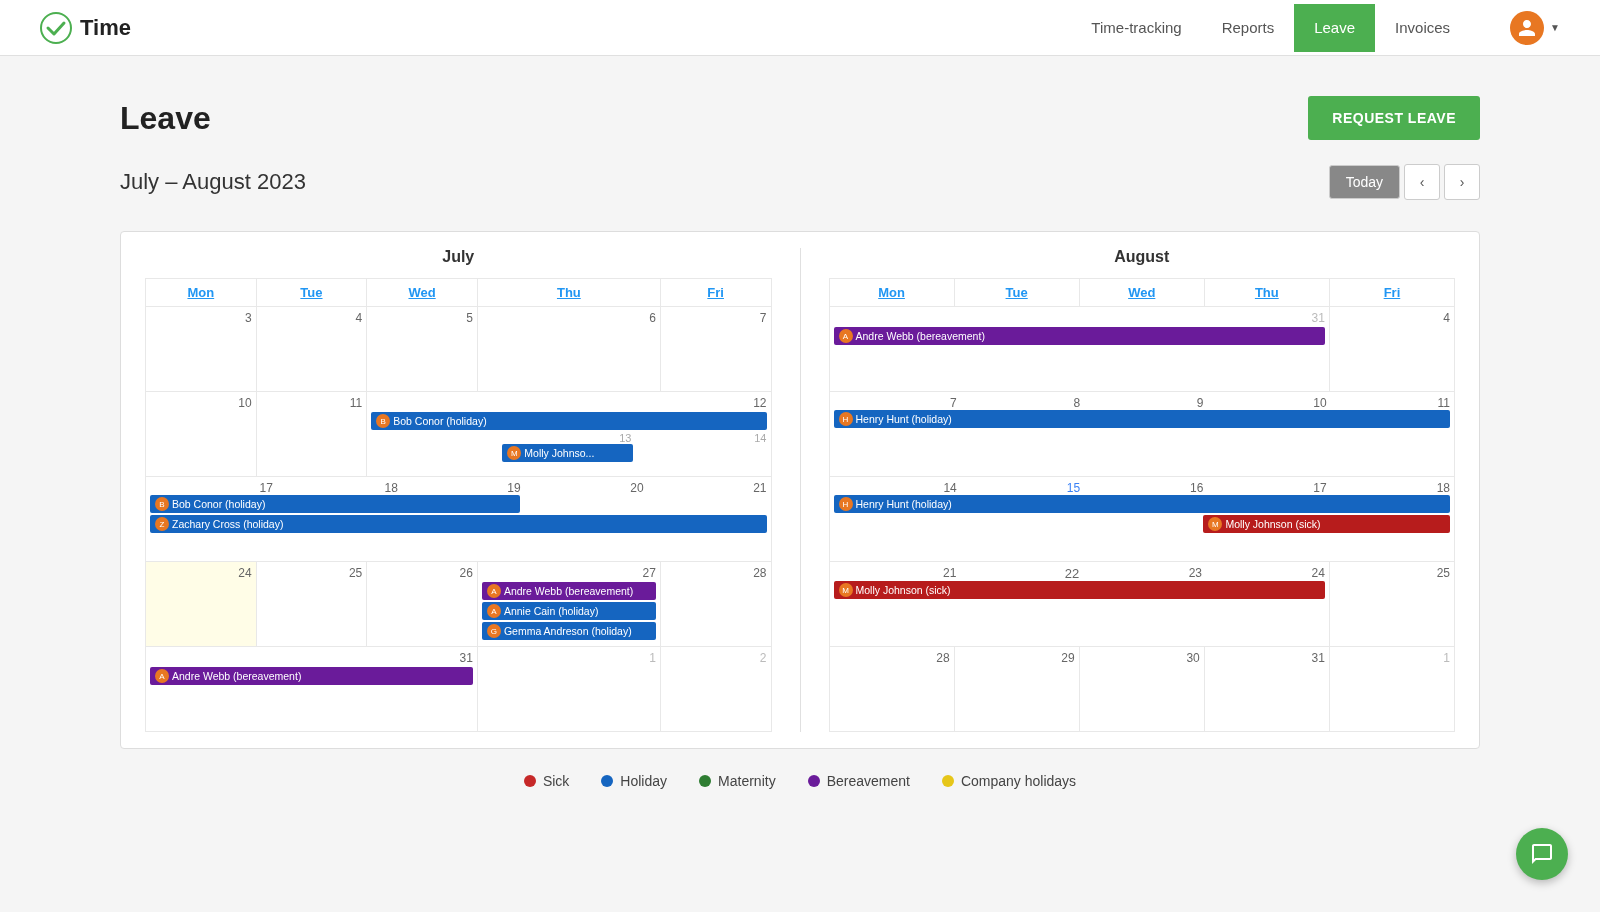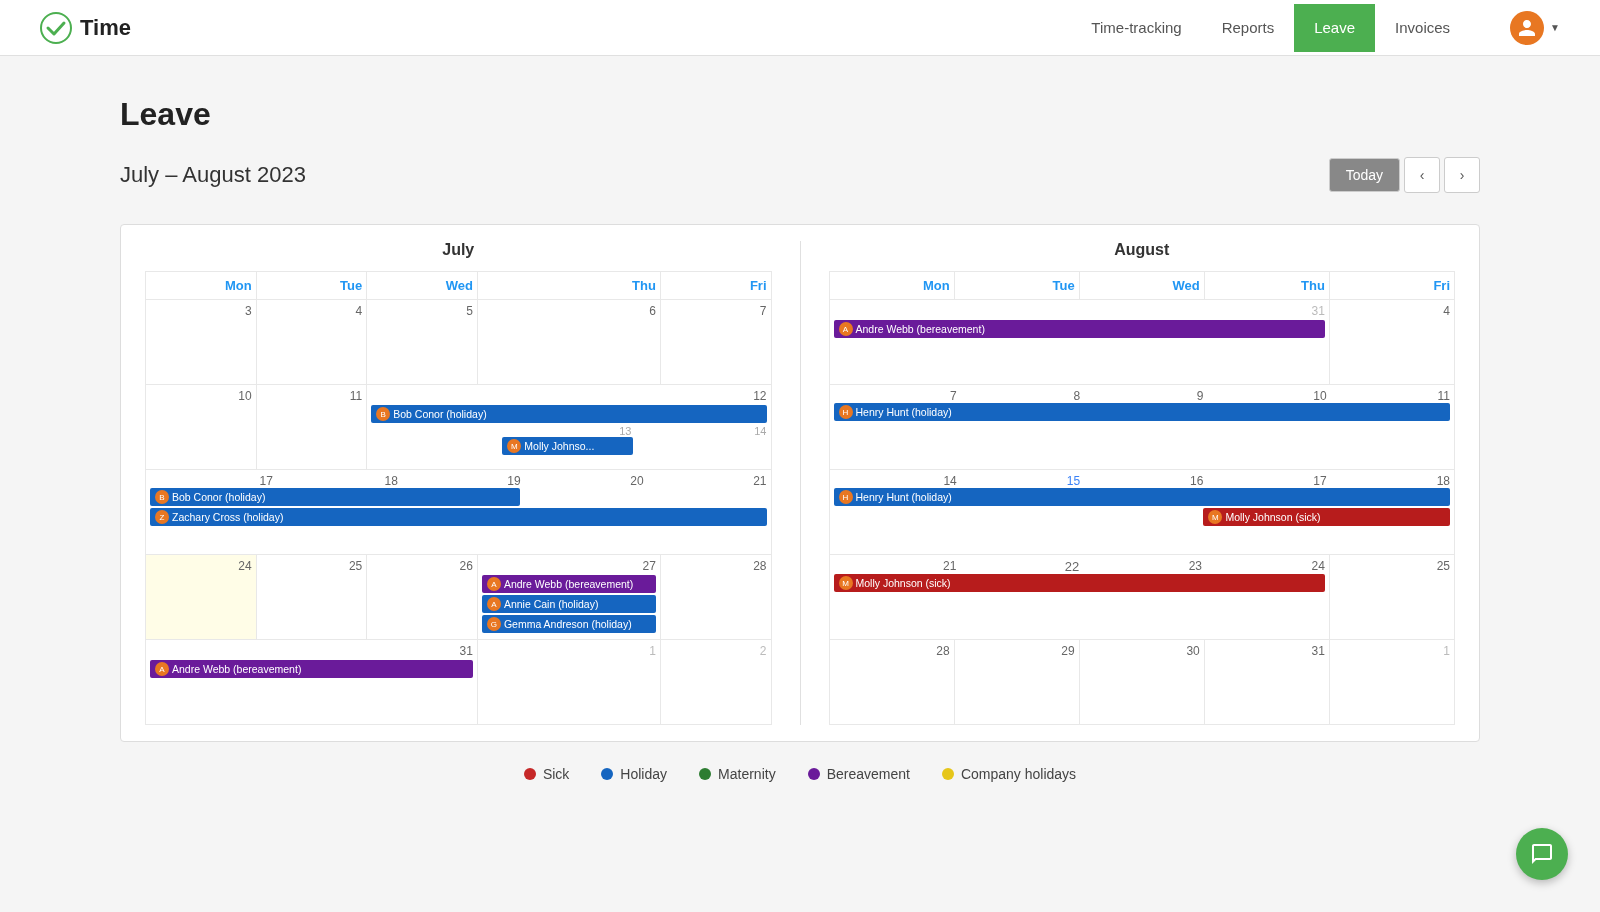--- a/index.html
+++ b/index.html
@@ -28,21 +28,21 @@
     .today-btn { padding: 8px 16px; border: 1px solid #ccc; background: #888; color: #fff; font-size: 14px; cursor: pointer; border-radius: 3px; }
     .arrow-btn { width: 36px; height: 36px; border: 1px solid #ccc; background: #fff; cursor: pointer; display: flex; align-items: center; justify-content: center; font-size: 14px; color: #555; border-radius: 3px; }
 
     
     .calendars-wrap { background: #fff; border: 1px solid #ddd; border-radius: 4px; padding: 16px 24px; display: flex; gap: 24px; }
     .calendar-block { flex: 1; }
     .cal-title { text-align: center; font-size: 16px; font-weight: 600; margin-bottom: 12px; color: #333; }
 
     
     .cal-grid { width: 100%; border-collapse: collapse; }
-    .cal-grid th { font-size: 13px; font-weight: 600; color: #2196f3; text-align: right; padding: 6px 4px; border: 1px solid #e8e8e8; }
+    .cal-grid th { font-size: 13px; font-weight: 600; color: #2196f3; text-align: center; padding: 6px 4px; border: 1px solid #e8e8e8; text-decoration: underline; }
     .cal-grid td { vertical-align: top; border: 1px solid #e8e8e8; padding: 4px; min-height: 80px; width: 100px; height: 85px; position: relative; }
     .day-num { font-size: 12px; color: #666; text-align: right; margin-bottom: 2px; }
     .day-num.other-month { color: #bbb; }
     .today-cell { background: #fffde7; }
 
     
     .event { font-size: 10.5px; padding: 2px 5px; border-radius: 2px; color: #fff; white-space: nowrap; overflow: hidden; text-overflow: ellipsis; margin-bottom: 2px; display: flex; align-items: center; gap: 3px; cursor: pointer; }
     .event.holiday { background: #1565c0; }
     .event.sick { background: #b71c1c; }
     .event.bereavement { background: #6a1b9a; }
@@ -83,20 +83,21 @@
           <path d="M12 12c2.7 0 4.8-2.1 4.8-4.8S14.7 2.4 12 2.4 7.2 4.5 7.2 7.2 9.3 12 12 12zm0 2.4c-3.2 0-9.6 1.6-9.6 4.8v2.4h19.2v-2.4c0-3.2-6.4-4.8-9.6-4.8z"></path>
         </svg>
     </div>
     <span style="font-size:10px;color:#555;">▼</span>
   </div>
 </header>
 
 <main class="page">
   <div class="page-header">
     <h1 class="page-title">Leave</h1>
+    <button class="request-leave-btn">REQUEST LEAVE</button>
   </div>
 
   <div class="calendar-nav">
     <span class="date-range">July – August 2023</span>
     <div class="nav-buttons">
       <button class="today-btn">Today</button>
       <button class="arrow-btn">‹</button>
       <button class="arrow-btn">›</button>
     </div>
   </div>

